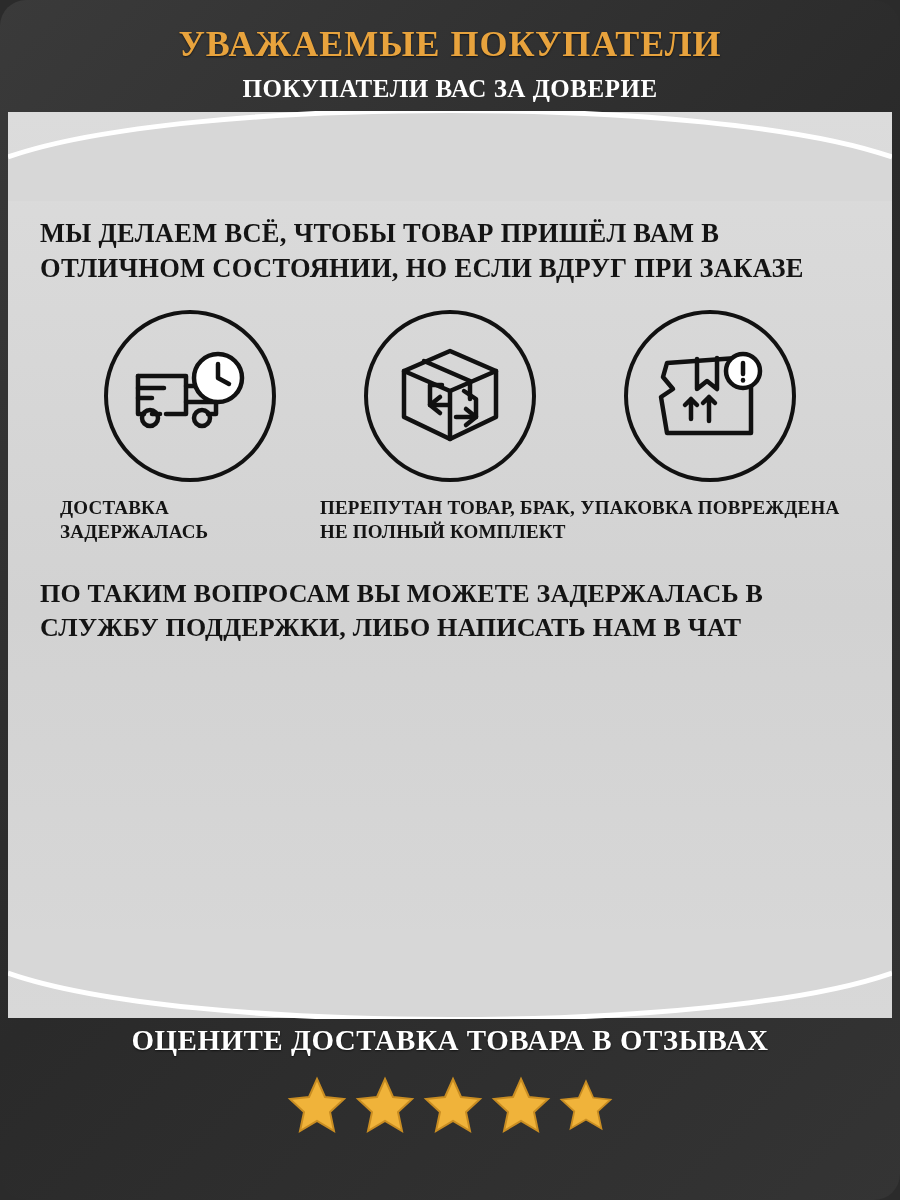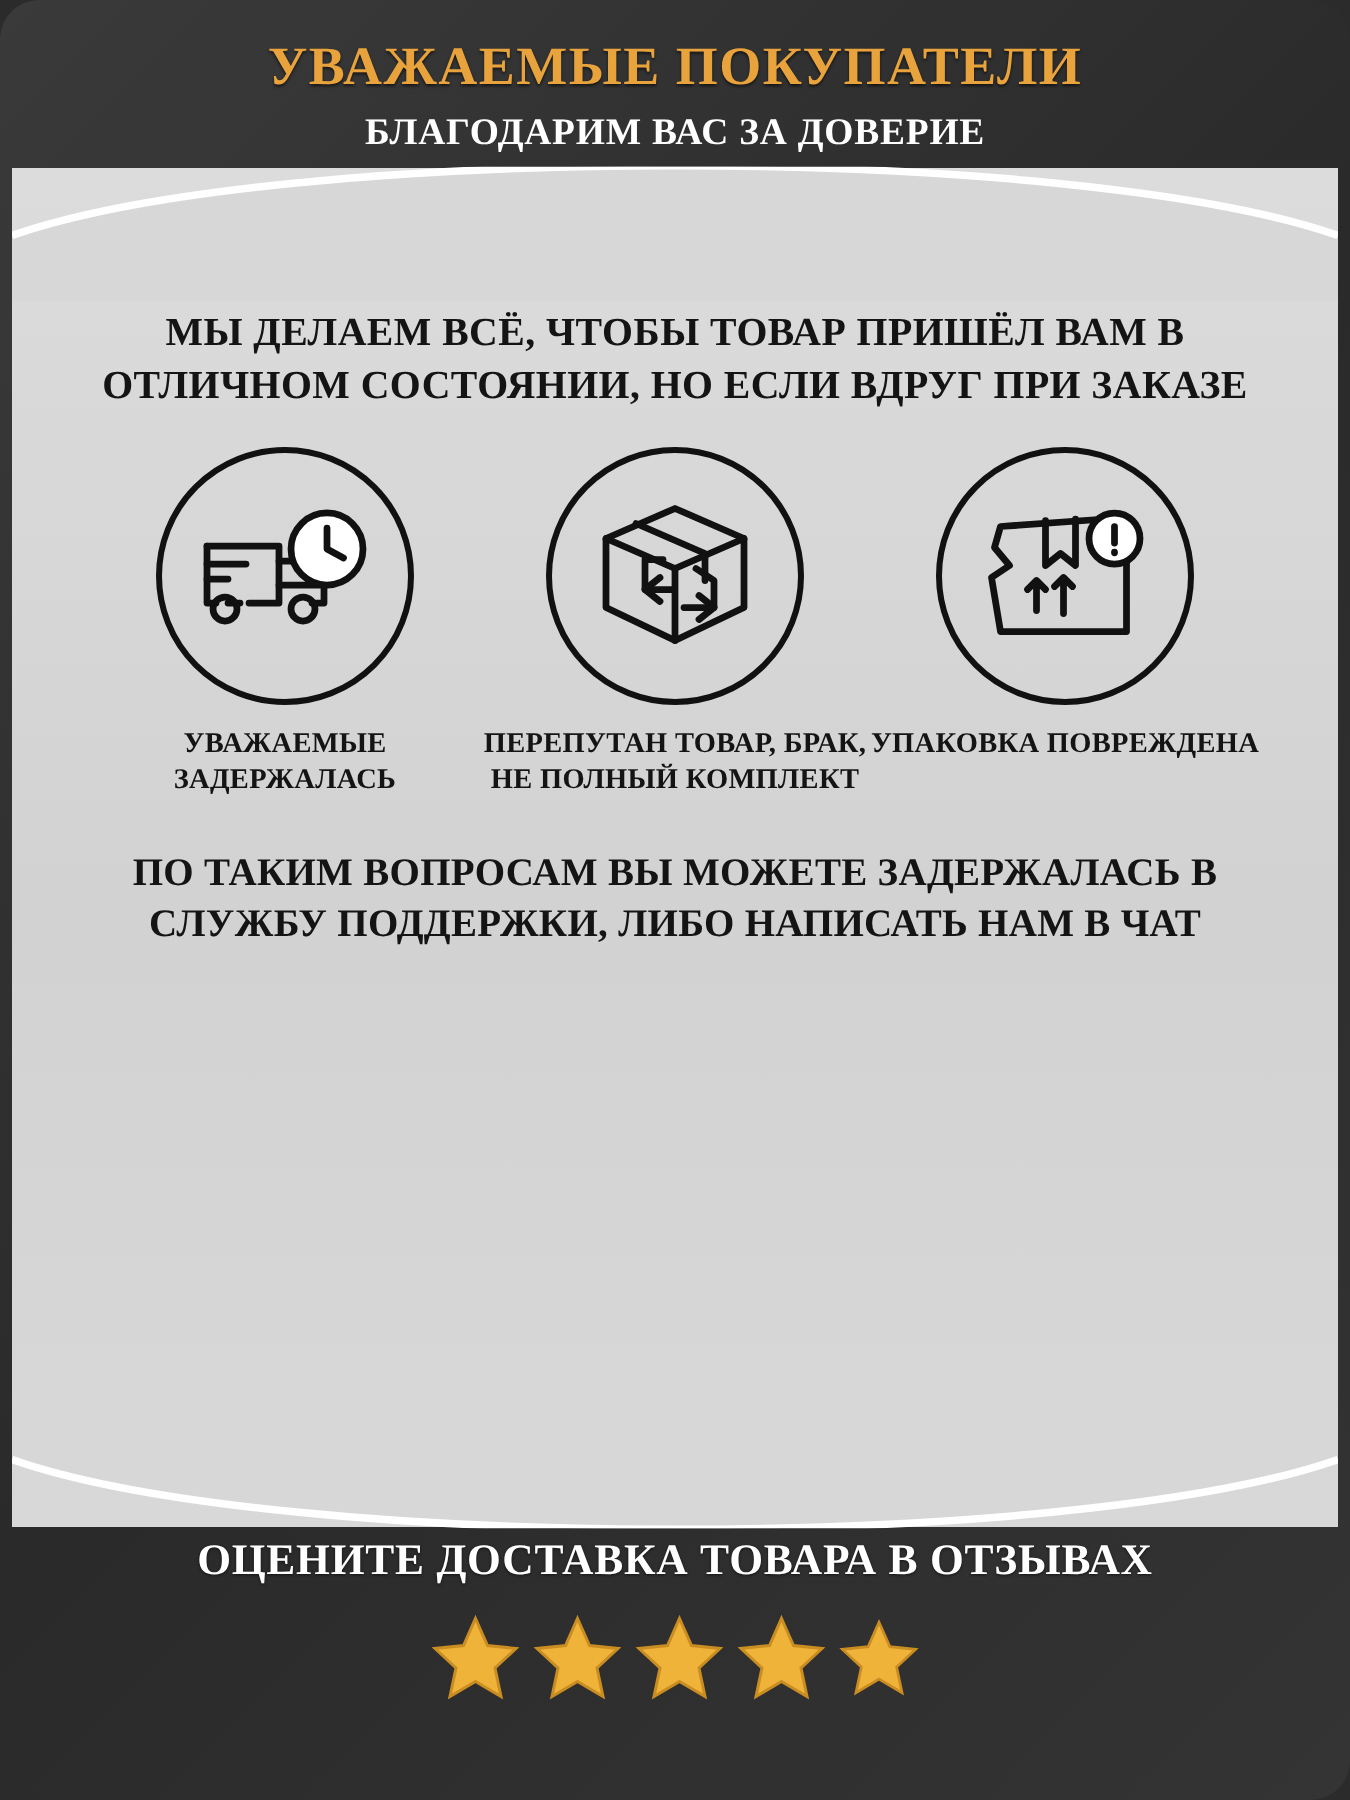--- a/index.html
+++ b/index.html
@@ -58,22 +58,22 @@
     font-weight:bold;
     color:#ffffff;
     line-height:1.18;
     letter-spacing:.5px;
   }
 
   
   .content {
     position:absolute; left:0; top:112px; width:900px;
     z-index:6;
-    padding:0 40px;
-    text-align:center;
+    padding:12px 40px;
+    text-align:left;
     color:#141414;
   }
   .intro {
     margin-top:92px;
     font-size:26.5px;
     font-weight:bold;
     line-height:1.32;
     letter-spacing:.3px;
   }
   .icons-row {
@@ -149,21 +149,21 @@
     <div class="curve-bottom">
       <svg viewBox="0 0 900 90" preserveAspectRatio="none">
         <path d="M0,0 L0,44 C180,106 720,106 900,44 L900,0 Z" fill="#d7d7d7"></path>
         <path d="M0,44 C180,106 720,106 900,44" fill="none" stroke="#ffffff" stroke-width="5"></path>
       </svg>
     </div>
   </div>
 
   <div class="header">
     <div class="header-title">УВАЖАЕМЫЕ ПОКУПАТЕЛИ</div>
-    <div class="header-sub">БЛАГОДАРИМ ВАС ЗА ДОВЕРИЕ</div>
+    <div class="header-sub">ПОКУПАТЕЛИ ВАС ЗА ДОВЕРИЕ</div>
   </div>
 
   <div class="content">
 
     <div class="intro">МЫ ДЕЛАЕМ ВСЁ, ЧТОБЫ ТОВАР ПРИШЁЛ ВАМ В ОТЛИЧНОМ СОСТОЯНИИ, НО ЕСЛИ ВДРУГ ПРИ ЗАКАЗЕ</div>
 
     <div class="icons-row">
 
       <div class="icon-col">
         <div class="icon-circle">
@@ -176,21 +176,21 @@
               <path d="M22,64 L30,64"></path>
               <path d="M8,38 L34,38"></path>
               <path d="M8,48 L22,48"></path>
               <circle cx="20" cy="68" r="8"></circle>
               <circle cx="72" cy="68" r="8"></circle>
               <circle cx="88" cy="28" r="24" fill="#fff"></circle>
               <path d="M88,14 L88,28 L99,34"></path>
             </g>
           </svg>
         </div>
-        <div class="icon-caption">УВАЖАЕМЫЕ ЗАДЕРЖАЛАСЬ</div>
+        <div class="icon-caption">ДОСТАВКА ЗАДЕРЖАЛАСЬ</div>
       </div>
 
       <div class="icon-col">
         <div class="icon-circle">
           <svg width="120" height="110" viewBox="0 0 120 110">
             <g fill="none" stroke="#111" stroke-width="4.5" stroke-linecap="round" stroke-linejoin="round">
               <path d="M60,10 L106,30 L106,76 L60,98 L14,76 L14,30 Z"></path>
               <path d="M14,30 L60,50 L106,30"></path>
               <path d="M60,50 L60,98"></path>
               <path d="M34,20 L80,40 L80,58"></path>

